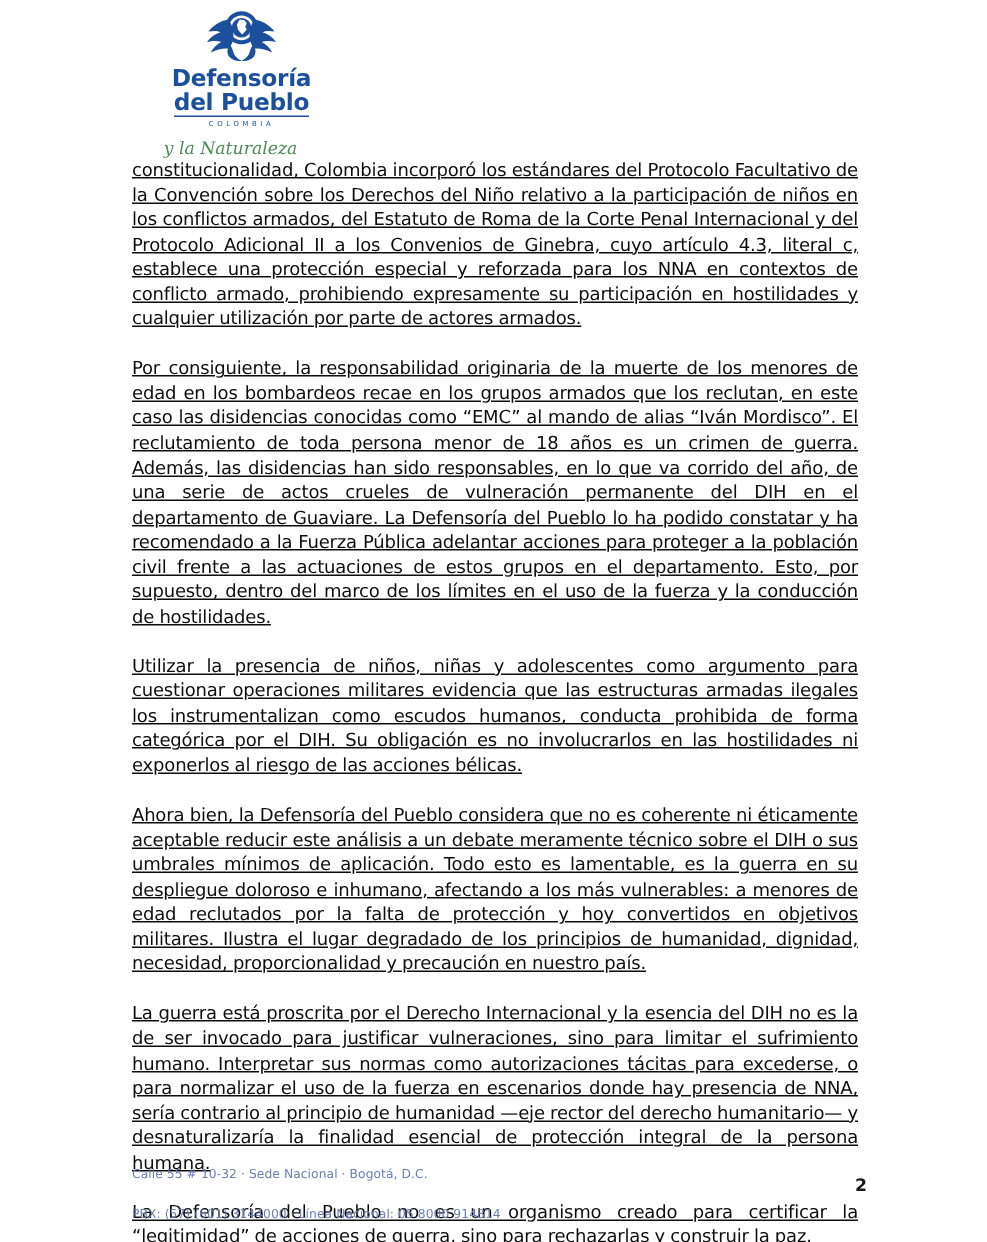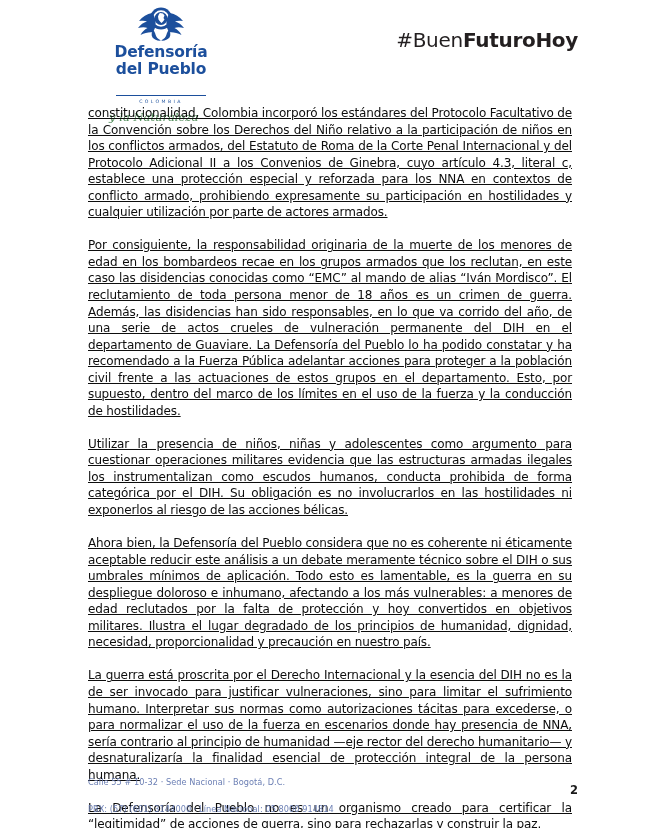--- a/index.html
+++ b/index.html
@@ -44,21 +44,21 @@
   .logo-word {
     font-family: "DejaVu Sans", sans-serif;
     font-weight: bold;
     color: #1c4f9c;
     font-size: 15.5px;
     line-height: 15px;
     letter-spacing: -0.2px;
   }
   .logo-word.second {
     border-bottom: 1.6px solid #1c4f9c;
-    padding-bottom: 18px;
+    padding-bottom: 1px;
     display: inline-block;
   }
   .logo-colombia {
     font-family: "DejaVu Sans", sans-serif;
     color: #1c4f9c;
     font-size: 4.6px;
     letter-spacing: 2.4px;
     margin-top: 2.5px;
     font-weight: normal;
   }
@@ -154,23 +154,20 @@
 
       <div class="logo-word">Defensoría</div>
       <div class="logo-word second">del Pueblo</div>
       <div class="logo-colombia">COLOMBIA</div>
 
       <svg class="logo-nature" viewBox="0 0 150 26" aria-hidden="true">
         <text x="75" y="18" text-anchor="middle" font-family="DejaVu Serif, serif" font-size="15" font-style="italic" fill="#4e8b57">y la Naturaleza</text>
       </svg>
     </div>
 
-    <div class="hashtag">
-      <span class="light">#Buen</span><span class="bold">FuturoHoy</span>
-    </div>
   </div>
 
   <div class="content">
     <p class="para">constitucionalidad, Colombia incorporó los estándares del Protocolo Facultativo de la Convención sobre los Derechos del Niño relativo a la participación de niños en los conflictos armados, del Estatuto de Roma de la Corte Penal Internacional y del Protocolo Adicional II a los Convenios de Ginebra, cuyo artículo 4.3, literal c, establece una protección especial y reforzada para los NNA en contextos de conflicto armado, prohibiendo expresamente su participación en hostilidades y cualquier utilización por parte de actores armados.</p>
     <p class="para">Por consiguiente, la responsabilidad originaria de la muerte de los menores de edad en los bombardeos recae en los grupos armados que los reclutan, en este caso las disidencias conocidas como “EMC” al mando de alias “Iván Mordisco”. El reclutamiento de toda persona menor de 18 años es un crimen de guerra. Además, las disidencias han sido responsables, en lo que va corrido del año, de una serie de actos crueles de vulneración permanente del DIH en el departamento de Guaviare. La Defensoría del Pueblo lo ha podido constatar y ha recomendado a la Fuerza Pública adelantar acciones para proteger a la población civil frente a las actuaciones de estos grupos en el departamento. Esto, por supuesto, dentro del marco de los límites en el uso de la fuerza y la conducción de hostilidades.</p>
     <p class="para">Utilizar la presencia de niños, niñas y adolescentes como argumento para cuestionar operaciones militares evidencia que las estructuras armadas ilegales los instrumentalizan como escudos humanos, conducta prohibida de forma categórica por el DIH. Su obligación es no involucrarlos en las hostilidades ni exponerlos al riesgo de las acciones bélicas.</p>
     <p class="para">Ahora bien, la Defensoría del Pueblo considera que no es coherente ni éticamente aceptable reducir este análisis a un debate meramente técnico sobre el DIH o sus umbrales mínimos de aplicación. Todo esto es lamentable, es la guerra en su despliegue doloroso e inhumano, afectando a los más vulnerables: a menores de edad reclutados por la falta de protección y hoy convertidos en objetivos militares. Ilustra el lugar degradado de los principios de humanidad, dignidad, necesidad, proporcionalidad y precaución en nuestro país.</p>
     <p class="para">La guerra está proscrita por el Derecho Internacional y la esencia del DIH no es la de ser invocado para justificar vulneraciones, sino para limitar el sufrimiento humano. Interpretar sus normas como autorizaciones tácitas para excederse, o para normalizar el uso de la fuerza en escenarios donde hay presencia de NNA, sería contrario al principio de humanidad —eje rector del derecho humanitario— y desnaturalizaría la finalidad esencial de protección integral de la persona humana.</p>
     <p class="para">La Defensoría del Pueblo no es un organismo creado para certificar la “legitimidad” de acciones de guerra, sino para rechazarlas y construir la paz.</p>
   </div>

